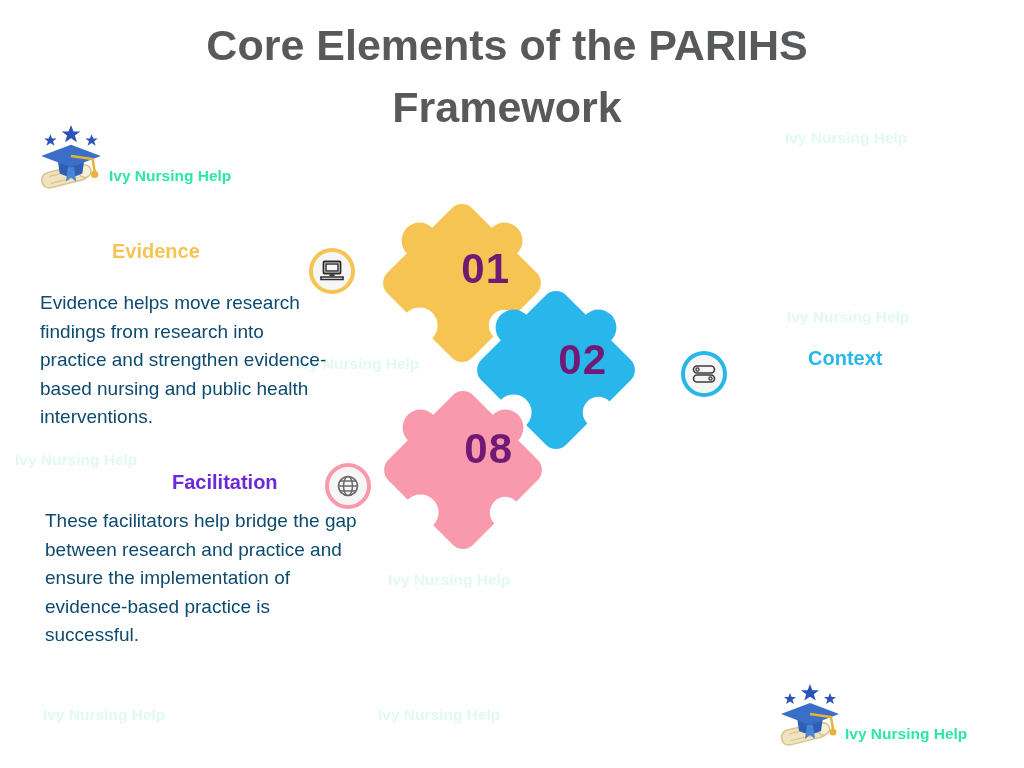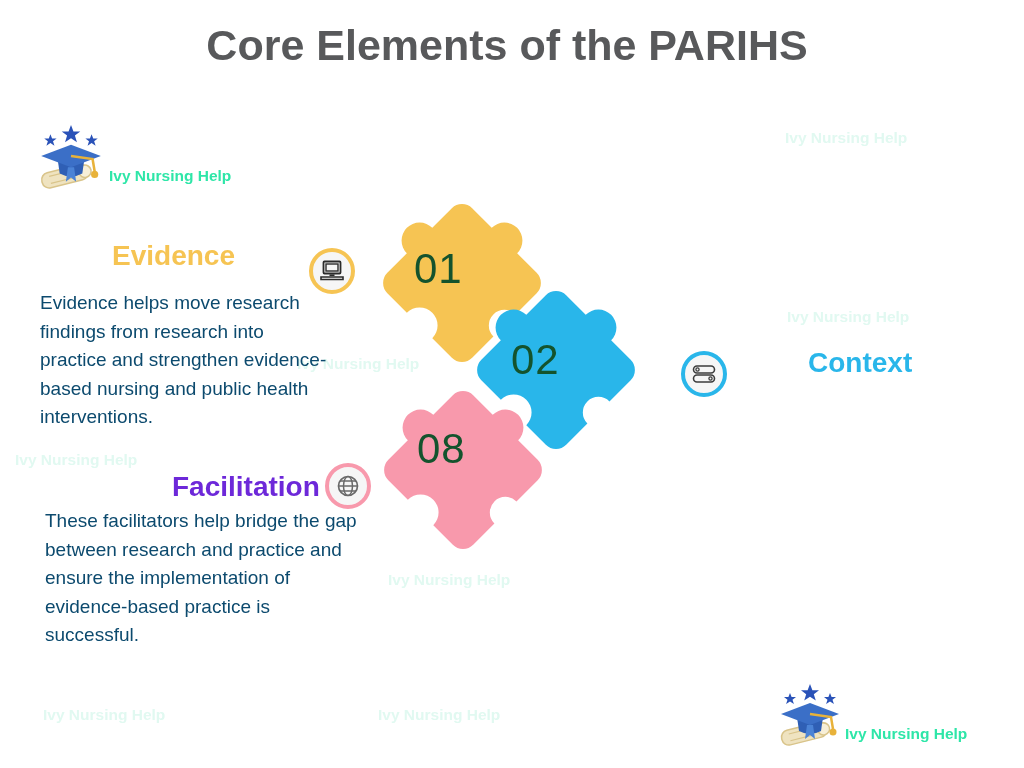--- a/index.html
+++ b/index.html
@@ -21,21 +21,21 @@
     white-space:nowrap; z-index:1;
   }
 
   
   .logo { position:absolute; z-index:3; }
   .logo .brandname {
     position:absolute; color:#2ee6a8; font-weight:bold; font-size:15.5px; white-space:nowrap;
   }
 
   
-  .heading { position:absolute; font-weight:bold; font-size:28px; z-index:4; white-space:nowrap; }
+  .heading { position:absolute; font-weight:bold; font-size:20px; z-index:4; white-space:nowrap; }
   .heading.yellow { color:#f6c453; }
   .heading.blue   { color:#29b6ea;margin-left:33px; }
   .heading.pink   { color:#6d28d9; }
 
   
   .body-text {
     position:absolute; color:#0c4a6e; font-size:19px; line-height:28.5px; z-index:4;
   }
 
   
@@ -43,41 +43,42 @@
     position:absolute; width:46px; height:46px; border-radius:50%;
     background:#f6f6f6; display:flex; align-items:center; justify-content:center; z-index:4;
   }
   .icon-circle.yellow { border:4px solid #f6c453; }
   .icon-circle.blue   { border:4px solid #29b6ea; }
   .icon-circle.pink   { border:4px solid #f899ac; }
 
   
   .piece { position:absolute; width:168px; height:168px; overflow:visible; z-index:2; }
   .num {
-    position:absolute; width:96px; height:48px; text-align:left; z-index:3;
-    color:#14532d; font-weight:normal; font-size:42px; line-height:48px; letter-spacing:1px;
+    position:absolute; width:96px; height:48px; text-align:right; z-index:3;
+    color:#701a75; font-weight:bold; font-size:42px; line-height:48px; letter-spacing:1px;
   }
   .hidden-defs { position:absolute; width:0; height:0; }
 </style>
 </head>
 <body>
 
 <div class="canvas">
 
   <svg class="hidden-defs" aria-hidden="true">
     <defs>
       <path id="jigsaw" d="M 32 20 L 55 20 A 15 15 0 1 1 85 20 L 108 20 A 12 12 0 0 1 120 32
            L 120 57 A 13 13 0 0 0 120 83 L 120 108 A 12 12 0 0 1 108 120
            L 85 120 A 15 15 0 0 0 55 120 L 32 120 A 12 12 0 0 1 20 108
            L 20 85 A 15 15 0 1 1 20 55 L 20 32 A 12 12 0 0 1 32 20 Z"></path>
     </defs>
   </svg>
 
   <div class="title">
     <div>Core Elements of the PARIHS</div>
+    <div>Framework</div>
   </div>
 
   <div class="wm" style="left:785px; top:129px;">Ivy Nursing Help</div>
   <div class="wm" style="left:787px; top:308px;">Ivy Nursing Help</div>
   <div class="wm" style="left:297px; top:355px;">Ivy Nursing Help</div>
   <div class="wm" style="left:15px;  top:451px;">Ivy Nursing Help</div>
   <div class="wm" style="left:388px; top:571px;">Ivy Nursing Help</div>
   <div class="wm" style="left:43px;  top:706px;">Ivy Nursing Help</div>
   <div class="wm" style="left:378px; top:706px;">Ivy Nursing Help</div>
 

